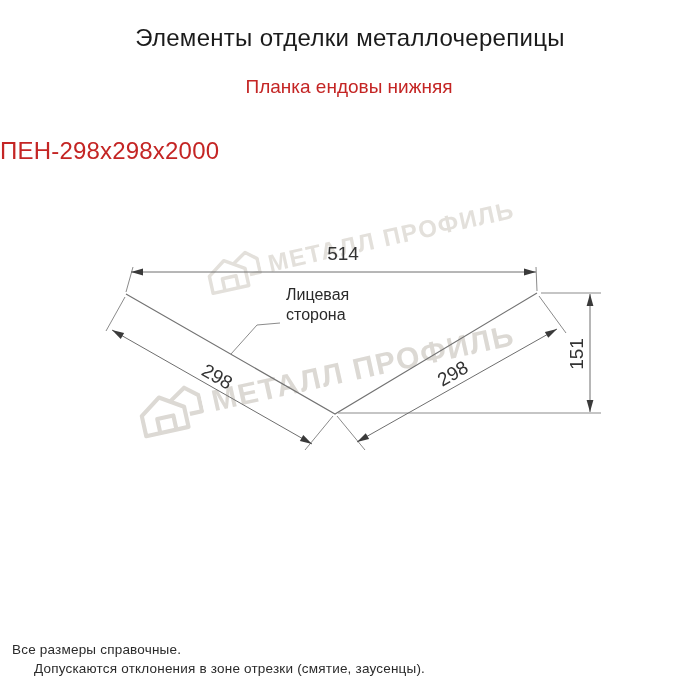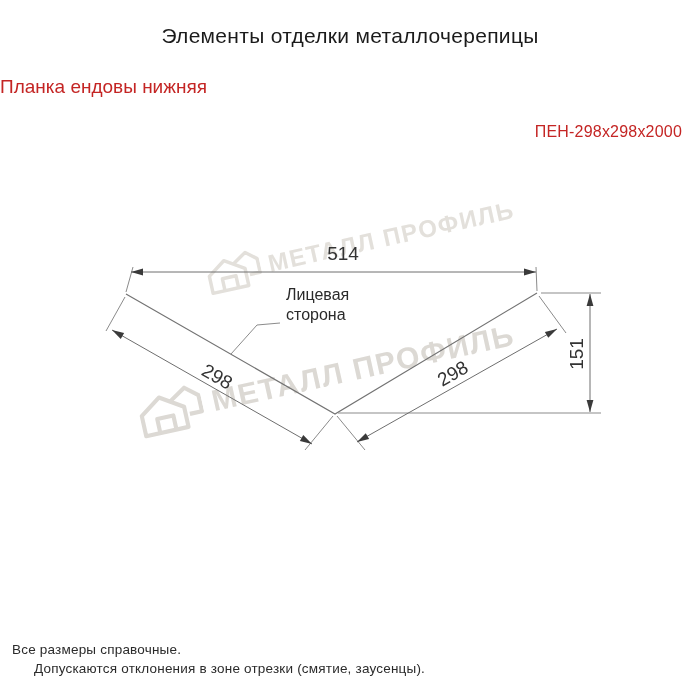--- a/index.html
+++ b/index.html
@@ -2,24 +2,24 @@
 <html><head>
 <meta charset="utf-8">
 <style>
   html,body{margin:0;padding:0;background:#ffffff;}
   #page{
     position:relative;width:700px;height:700px;background:#ffffff;overflow:hidden;
     font-family:"Liberation Sans", sans-serif;color:#1b1b1b;
   }
   .abs{position:absolute;}
   
-  .title{left:0;top:24px;width:700px;text-align:center;font-size:21px;letter-spacing:.3px;color:#1b1b1b;}
-  .subtitle{left:0;top:74px;width:682px;font-size:19px;line-height:25px;}
+  .title{left:0;top:24px;width:700px;text-align:center;font-size:24px;letter-spacing:.3px;color:#1b1b1b;}
+  .subtitle{left:8px;top:74px;width:682px;text-align:center;font-size:19px;line-height:25px;}
   .red{color:#c42524;}
-  .prodcode{left:0;top:123px;width:682px;text-align:right;font-size:16px;letter-spacing:.2px;}
+  .prodcode{left:0;top:137px;width:682px;text-align:left;font-size:24px;letter-spacing:.2px;}
   
   .wm{display:flex;align-items:center;transform-origin:left center;pointer-events:none;}
   .wm-text{font-weight:bold;white-space:nowrap;letter-spacing:1.5px;}
   #wm1{left:206px;top:258px;transform:rotate(-12.5deg);gap:8px;}
   #wm1 .wm-text{font-size:24px;color:#e3e0db;}
   #wm2{left:138px;top:390px;transform:rotate(-12.5deg);gap:10px;}
   #wm2 .wm-text{font-size:30px;color:#dcd9d4;}
   
   .dim{font-size:19px;color:#333;white-space:nowrap;}
   #dim-514{left:343px;top:254px;transform:translate(-50%,-50%);}

